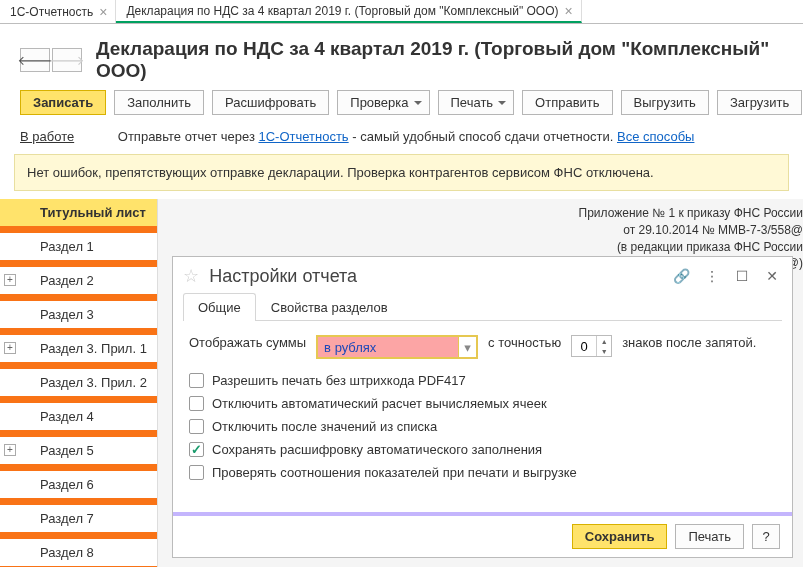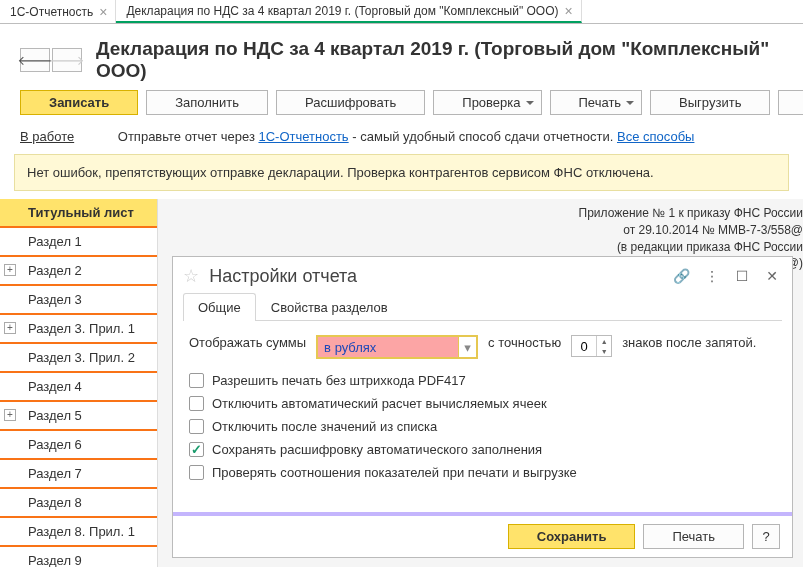--- a/index.html
+++ b/index.html
@@ -8,31 +8,31 @@
   .tab-bar { display:flex; align-items:center; height:24px; border-bottom:1px solid #bdbdbd; background:#fff; font-size:12px; }
   .tab { padding:4px 8px 4px 10px; display:flex; align-items:center; gap:6px; border-right:1px solid #ddd; height:100%; }
   .tab.active { border-bottom:2px solid #00a060; color:#333; }
   .tab-close { color:#999; font-size:14px; line-height:1; }
   .toolbar-row1 { display:flex; align-items:center; gap:14px; padding:14px 14px 8px 20px; }
   .nav-btns { display:flex; gap:2px; }
   .nav-btn { width:30px; height:24px; border:1px solid #b8b8b8; background:#fcfcfc; display:flex; align-items:center; justify-content:center; color:#555; cursor:default; }
   .nav-btn.disabled { color:#ccc; }
   .title { font-size:19px; font-weight:bold; color:#333; }
   .toolbar-row2 { display:flex; align-items:center; gap:8px; padding:0 14px 10px 20px; }
-  .btn { padding:4px 28px; border:1px solid #b5b5b5; background:#fcfcfc; font-size:13px; color:#333; cursor:pointer; }
+  .btn { padding:4px 12px; border:1px solid #b5b5b5; background:#fcfcfc; font-size:13px; color:#333; cursor:pointer; }
   .btn-yellow { background:#ffe36b; border-color:#d8b100; font-weight:bold; }
   .btn-drop { padding-right:20px; position:relative; }
   .btn-drop::after { content:""; position:absolute; right:7px; top:50%; margin-top:-2px; border:4px solid transparent; border-top-color:#666; }
   .info-bar { padding:4px 28px 10px 20px; font-size:13px; }
   .link { color:#1065c7; text-decoration:underline; cursor:pointer; }
   .underline { text-decoration:underline; }
   .status-bar { margin:0 14px 8px 14px; background:#fff9d6; border:1px solid #e8dfa0; padding:10px 12px; font-size:13px; }
   .body-split { display:flex; position:relative; height:390px; }
   .sidebar { width:158px; border-right:1px solid #ddd; overflow-y:scroll; height:100%; }
-  .sec-item { padding:6px 6px 6px 28px; border-bottom:2px solid #f97316; font-size:13px; color:#333; position:relative; background:#fff; cursor:pointer; white-space:nowrap; overflow:hidden; text-overflow:ellipsis; }
+  .sec-item { padding:6px 6px 6px 40px; border-bottom:7px solid #f97316; font-size:13px; color:#333; position:relative; background:#fff; cursor:pointer; white-space:nowrap; overflow:hidden; text-overflow:ellipsis; }
   .sec-item.title-page { background:#ffe36b; font-weight:600; }
   .sec-item .exp { position:absolute; left:4px; top:7px; width:12px; height:12px; border:1px solid #aaa; font-size:10px; line-height:10px; text-align:center; color:#666; background:#fff; }
   .doc-bg { flex:1; background:#f5f5f5; position:relative; overflow:hidden; }
   .doc-meta { position:absolute; right:0; top:6px; text-align:right; font-size:12px; color:#333; line-height:1.4; }
   .modal { position:absolute; left:172px; top:256px; width:621px; height:302px; background:#fff; border:1px solid #bbb; display:flex; flex-direction:column; }
   .modal-head { display:flex; align-items:center; gap:10px; padding:8px 10px 6px 10px; }
   .modal-title { font-size:18px; color:#444; flex:1; }
   .hbtn { width:20px; height:20px; display:flex; align-items:center; justify-content:center; color:#666; cursor:pointer; font-size:14px; }
   .star { color:#cfcfcf; font-size:18px; }
   .modal-tabs { display:flex; border-bottom:1px solid #d6d6d6; margin:0 10px; }
@@ -78,20 +78,21 @@
     </div>
     <div class="title">Декларация по НДС за 4 квартал 2019 г. (Торговый дом "Комплексный" ООО)</div>
   </div>
 
   <div class="toolbar-row2">
     <button class="btn btn-yellow">Записать</button>
     <button class="btn">Заполнить</button>
     <button class="btn">Расшифровать</button>
     <button class="btn btn-drop">Проверка</button>
     <button class="btn btn-drop">Печать</button>
+    <button class="btn">Отправить</button>
     <button class="btn">Выгрузить</button>
     <button class="btn">Загрузить</button>
   </div>
 
   <div class="info-bar">
     <span class="underline" style="margin-right:40px; color:#333;">В работе</span>
     <span>Отправьте отчет через </span><span class="link">1С-Отчетность</span><span> - самый удобный способ сдачи отчетности. </span><span class="link">Все способы</span>
   </div>
 
   <div class="status-bar">Нет ошибок, препятствующих отправке декларации. Проверка контрагентов сервисом ФНС отключена.</div>

